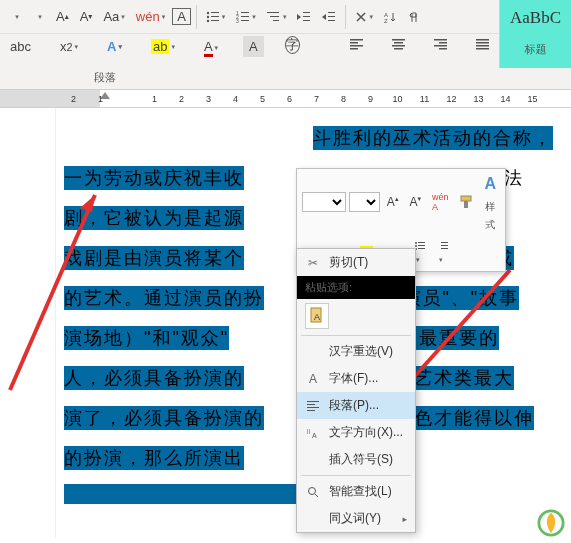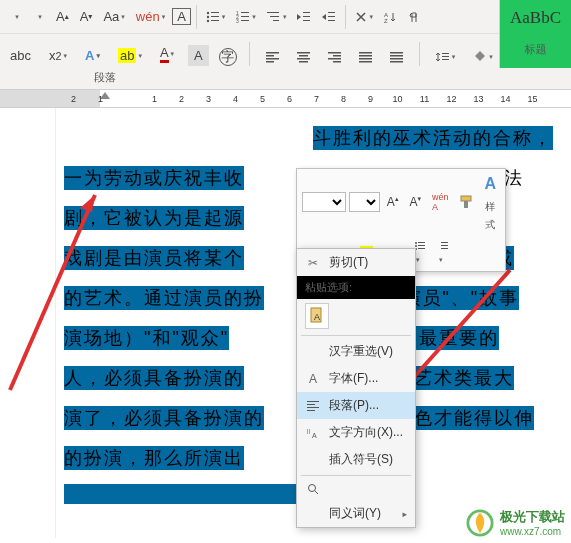--- a/index.html
+++ b/index.html
@@ -1,27 +1,27 @@
 <!DOCTYPE html>
 <html><head>
 <meta charset="utf-8">
 <style>
 *{margin:0;padding:0;box-sizing:border-box;font-family:"Microsoft YaHei","SimSun",sans-serif}
 body{width:571px;height:543px;background:#fff;overflow:hidden;position:relative}
 .ribbon{background:#f3f2f1;border-bottom:1px solid #d0d0d0}
 .r1{display:flex;align-items:center;padding:2px 6px;gap:3px;border-bottom:1px solid #e0e0e0;height:34px}
-.r2{display:flex;align-items:flex-end;padding:2px 6px;gap:10px;height:34px}
+.r2{display:flex;align-items:flex-start;padding:2px 6px;gap:21px;height:34px}
 .labels{display:flex;padding:2px 0 4px;font-size:11px;color:#555}
 .lbl1{width:288px;text-align:center}
 .lbl2{width:210px;text-align:center}
 .btn{display:inline-flex;align-items:center;justify-content:center;padding:2px 3px;border:1px solid transparent;cursor:pointer;color:#444;font-size:13px}
 .sep{width:1px;height:24px;background:#d0d0d0;margin:0 2px}
 .dd::after{content:"▾";font-size:7px;margin-left:2px;color:#666}
 svg{display:block}
-.style-box{position:absolute;right:0;top:0;width:72px;height:68px;background:#22c55e;border-left:1px solid #d0d0d0;text-align:center;padding-top:8px}
+.style-box{position:absolute;right:0;top:0;width:72px;height:68px;background:#5eead4;border-left:1px solid #d0d0d0;text-align:center;padding-top:8px}
 .style-prev{font-size:17px;font-family:"SimSun";color:#333}
 .style-lbl{font-size:11px;color:#555;margin-top:14px}
 .ruler{height:18px;background:#fff;border-bottom:1px solid #d0d0d0;display:flex;align-items:center;font-size:9px;color:#333;padding-left:60px;overflow:hidden;white-space:nowrap;position:relative}
 .ruler-shade{position:absolute;left:0;top:0;width:100px;height:100%;background:#dcdcdc}
 .ruler-marker{position:absolute;left:100px;top:2px;width:0;height:0;border-left:5px solid transparent;border-right:5px solid transparent;border-bottom:7px solid #888}
 .rn{display:inline-block;width:27px;text-align:center;position:relative;z-index:1}
 .doc-area{display:flex;height:430px;background:#fff}
 .margin{width:56px;background:#fff;border-right:1px solid #eee}
 .page{flex:1;background:#fff;position:relative;padding:10px 8px}
 .sel{background:#0369a1}
@@ -337,20 +337,21 @@
       <span class="cm-label">插入符号(S)</span>
     </div>
   <div class="cm-sep"></div>
   <div class="cm-item">
       <span class="cm-icon">
         <svg width="12" height="12">
           <circle cx="5" cy="5" r="3.5" fill="none" stroke="#555"></circle>
           <path d="M8 8 L11 11" stroke="#555"></path>
         </svg>
       </span>
+      <span class="cm-label">智能查找(L)</span>
     </div>
   <div class="cm-item">
       <span class="cm-icon"></span>
       <span class="cm-label">同义词(Y)</span>
       <span style="font-size:9px;color:#666">▸</span>
     </div>
 </div>
 
 <svg class="arrow-red" style="left:0;top:160px" width="120" height="240">
   <path d="M10 230 L95 35" stroke="#e03030" stroke-width="4"></path>
@@ -360,17 +361,13 @@
 <svg class="arrow-red" style="left:360px;top:260px" width="160" height="180">
   <path d="M150 10 L20 155" stroke="#e03030" stroke-width="4"></path>
   <path d="M20 155 L40 148 L30 135 Z" fill="#e03030"></path>
 </svg>
 
 <div class="watermark">
   <svg class="wm-logo" viewBox="0 0 30 30">
       <circle cx="15" cy="15" r="13" fill="none" stroke="#6b6" stroke-width="3"></circle>
       <path d="M15 4 Q24 12 15 26 Q6 12 15 4" fill="#f8b62d"></path>
     </svg>
-  <div>
-    <div class="wm-txt wm-cn">极光下载站</div>
-    <div class="wm-txt wm-url">www.xz7.com</div>
-  </div>
 </div>
 
 </body></html>

